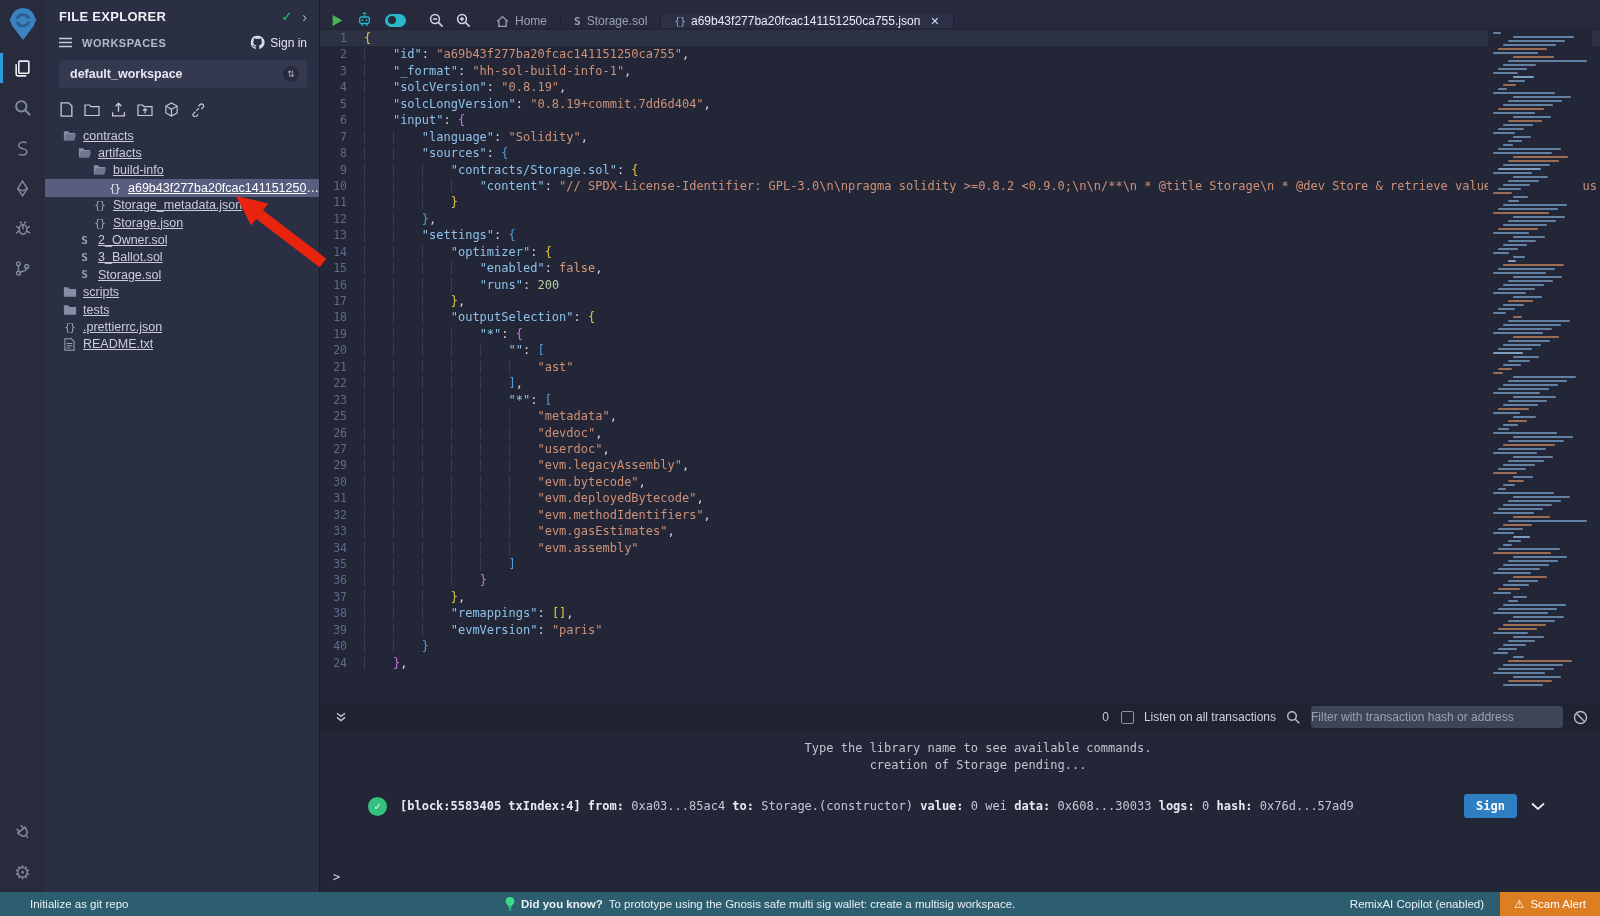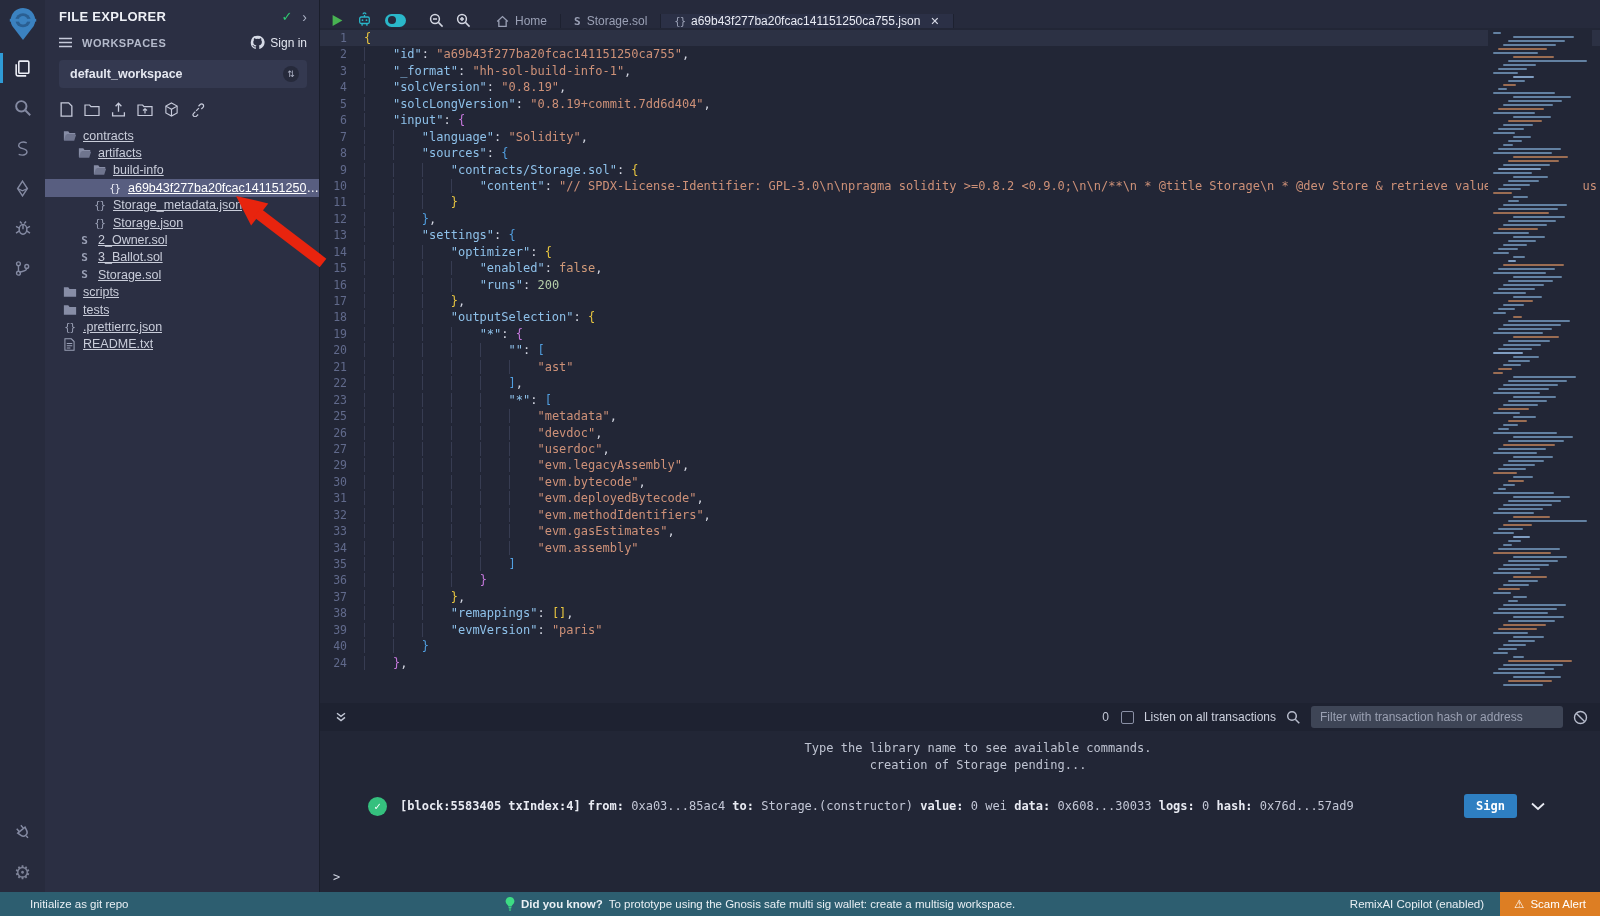--- a/index.html
+++ b/index.html
@@ -77,21 +77,21 @@
   .edge-frag { position:absolute; right:3px; top:150px; line-height:16.45px; color:#ce9178; z-index:5; }
 
   
   .terminal { height:189px; flex:none; display:flex; flex-direction:column; background:#222636; }
   .term-header { height:28px; flex:none; background:#1e2231; display:flex; align-items:center; padding:0 12px; font-size:12px; color:#b8bdcd; }
   .term-collapse { display:flex; cursor:pointer; margin-left:3px; }
   .term-right { margin-left:auto; display:flex; align-items:center; gap:10px; }
   .tx-count { color:#c3c8d6; margin-right:2px; }
   .checkbox { width:13px; height:13px; border:1px solid #8a90a5; border-radius:2px; background:transparent; cursor:pointer; }
   .listen-label { color:#cdd1de; }
-  .filter-input { width:252px; height:22px; background:#3e4556; border:none; border-radius:3px; color:#dbe0ea; font-size:12px; padding:0 9px; outline:none; font-family:"Liberation Sans",sans-serif; }
+  .filter-input { width:252px; height:22px; background:#3e4556; border:none; border-radius:3px; color:#dbe0ea; font-size:12px; padding:0 0; outline:none; font-family:"Liberation Sans",sans-serif; }
   .filter-input::placeholder { color:#9aa0b2; }
   .term-body { flex:1; position:relative; font-family:"DejaVu Sans Mono",monospace; font-size:12px; color:#bfc4d2; padding:9px 0 0 36px; overflow:hidden; }
   .term-line { line-height:17px;text-align:center; }
   .tx-row { display:flex; align-items:center; margin-top:20px; margin-left:12px; }
   .tx-check { width:19px; height:19px; border-radius:50%; background:#35c07e; color:#fff; font-size:11px; display:flex; align-items:center; justify-content:center; flex:none; margin-right:13px; }
   .tx-text { white-space:nowrap; overflow:hidden; }
   .txb { color:#e8eaf2; font-weight:bold; }
   .txr { color:#c3c7d6; }
   .debug-btn { margin-left:auto; background:#2e7fc2; color:#fff; font-family:"DejaVu Sans Mono",monospace; font-weight:bold; font-size:12px; padding:5px 12px; border-radius:3px; cursor:pointer; flex:none; }
   .debug-caret { margin:0 55px 0 14px; display:flex; cursor:pointer; }

